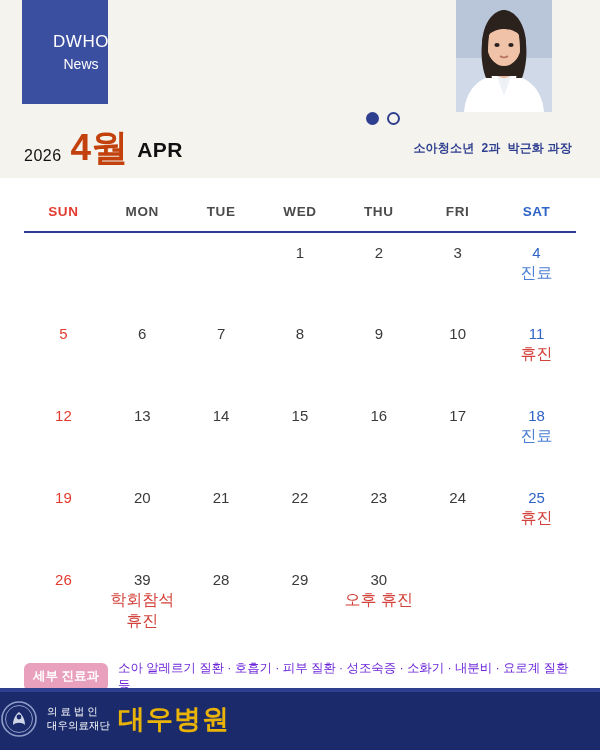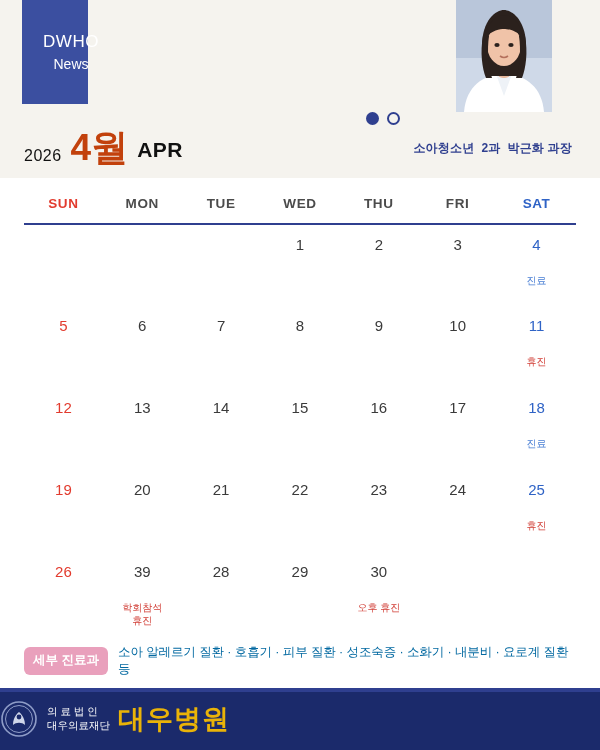--- a/index.html
+++ b/index.html
@@ -14,21 +14,21 @@
   
   .header {
     position: relative;
     height: 178px;
     background: #f5f3ee;
     overflow: hidden;
   }
   .brand-box {
     position: absolute;
     left: 22px; top: 0;
-    width: 66px; height: 104px;
+    width: 86px; height: 104px;
     background: #3b4fa0;
     color: #fff;
     display: flex; flex-direction: column;
     align-items: center; justify-content: center;
     gap: 4px;
     padding-left: 32px;
   }
   .brand-box .b1 { font-size: 17px; letter-spacing: .5px; font-weight: 400; }
   .brand-box .b2 { font-size: 14px; font-weight: 400; }
 
@@ -61,63 +61,62 @@
   .doctor-caption {
     position: absolute;
     right: 28px; top: 140px;
     font-size: 12px; font-weight: 700; color: #2f3f8f;
     letter-spacing: .2px;
     white-space: nowrap;
   }
   .doctor-caption .sp { display: inline-block; width: 7px; }
 
   
-  .cal-wrap { position: relative; padding: 4px 24px; }
+  .cal-wrap { position: relative; padding: 12px 24px; }
   table.cal { width: 100%; border-collapse: collapse; table-layout: fixed; }
   table.cal thead th {
     font-size: 13.5px; font-weight: 700; color: #4b4b4b;
     padding: 14px 0 12px 0;
     border-bottom: 2px solid #2f3f8f;
     letter-spacing: .6px;
   }
   table.cal thead th.sun { color: #e23b2e; }
   table.cal thead th.sat { color: #2f63c6; }
 
   td.day {
     height: 82px;
     vertical-align: top;
     text-align: center;
     padding-top: 12px;
   }
   .dnum { font-size: 15px; color: #3a3a3a; font-weight: 400; line-height: 1.1; }
   .dnum.sun { color: #e23b2e; }
   .dnum.sat { color: #2f63c6; }
   .dnote {
-    margin-top: 20px;
-    font-size: 10px;
+    font-size: 16px;
     line-height: 1.35;
     white-space: pre-line;
   }
   .dnote.blue { color: #4a7fd4; }
   .dnote.red { color: #d2423a; }
 
   
   .note-row {
     margin: 6px 24px 0 24px;
     display: flex; align-items: center; gap: 10px;
   }
   .note-tag {
     background: #e9a0bc;
     color: #fff;
     font-size: 12.5px; font-weight: 700;
     padding: 5px 9px 6px 9px;
     border-radius: 6px;
     white-space: nowrap;
   }
-  .note-text { font-size: 12.5px; color: #0369a1; letter-spacing: -.1px; }
+  .note-text { font-size: 12.5px; color: #6d28d9; letter-spacing: -.1px; }
 
   
   .bottom {
     position: absolute; left: 0; bottom: 0;
     width: 600px; height: 62px;
     background: #1b2a6b;
     display: flex; align-items: center; justify-content: flex-start;
   }
   .bottom::before {
     content: ""; position: absolute; top: 0; left: 0;

